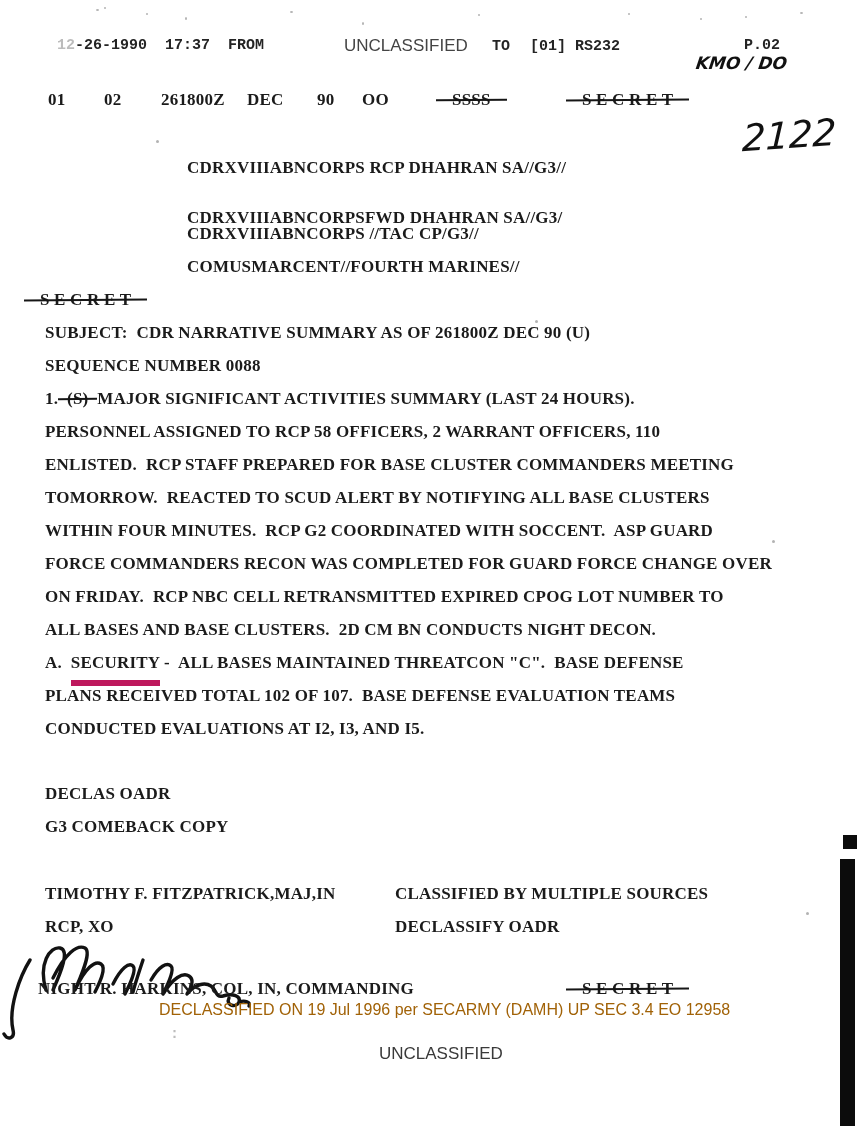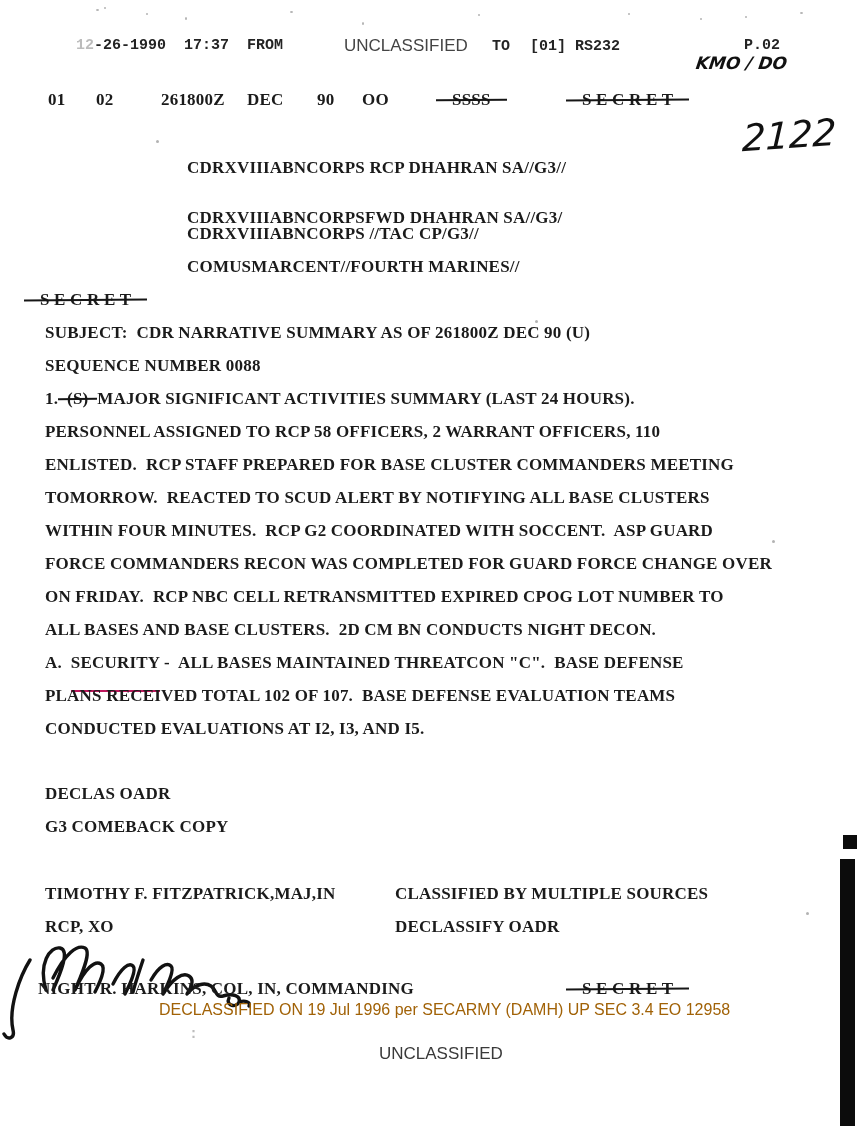--- a/index.html
+++ b/index.html
@@ -47,24 +47,24 @@
     display:inline-block;
   }
   .strike::after{
     content:"";
     position:absolute;
     left:-16px;right:-16px;top:46%;
     border-top:2.4px solid #161616;
     transform:rotate(-0.4deg);
   }
   .strike-tight::after{ left:-9px;right:-9px; }
-  .uline{ border-bottom:2px solid #be185d; padding-bottom:18px; }
+  .uline{ border-bottom:6px solid #be185d; padding-bottom:8px; }
   .speck{ position:absolute; background:rgba(0,0,0,.30); border-radius:50%; }
   .bar{ position:absolute; background:#0c0c0c; }
-  .faded{ opacity:.30;margin-left:19px; }
+  .faded{ opacity:.30; }
 </style>
 </head>
 <body>
 
 <div class="page">
 
   <div class="speck" style="left:96px;top:9px;width:3px;height:2px"></div>
   <div class="speck" style="left:104px;top:7px;width:2px;height:2px"></div>
   <div class="speck" style="left:146px;top:13px;width:2px;height:2px"></div>
   <div class="speck" style="left:185px;top:17px;width:2px;height:3px"></div>
@@ -82,21 +82,21 @@
 
   <div class="mono-sm" style="left:57px;top:37px"><span class="faded">12</span><span>-26-1990  17:37  FROM</span></div>
   <div class="sans" style="left:344px;top:36px;font-size:17px;color:#444">UNCLASSIFIED</div>
   <div class="mono-sm" style="left:492px;top:38px">TO</div>
   <div class="mono-sm" style="left:530px;top:38px">[01] RS232</div>
   <div class="mono-sm" style="left:744px;top:37px">P.02</div>
 
   <div class="hand" style="left:696px;top:53px;font-size:17px;font-weight:700;transform:skewX(-8deg)">KMO / DO</div>
 
   <div class="mono" style="left:48px;top:90px">01</div>
-  <div class="mono" style="left:96px;top:90px">02</div>
+  <div class="mono" style="left:104px;top:90px">02</div>
   <div class="mono" style="left:161px;top:90px">261800Z</div>
   <div class="mono" style="left:247px;top:90px">DEC</div>
   <div class="mono" style="left:317px;top:90px">90</div>
   <div class="mono" style="left:362px;top:90px">OO</div>
   <div class="mono" style="left:452px;top:90px"><span class="strike">SSSS</span></div>
   <div class="mono" style="left:582px;top:90px"><span class="strike">S E C R E T</span></div>
 
   <div class="hand" style="left:742px;top:114px;font-size:37px;font-weight:400;transform:rotate(-4deg) skewX(-6deg)">2122</div>
 
   <div class="mono" style="left:187px;top:158px">CDRXVIIIABNCORPS RCP DHAHRAN SA//G3//</div>

